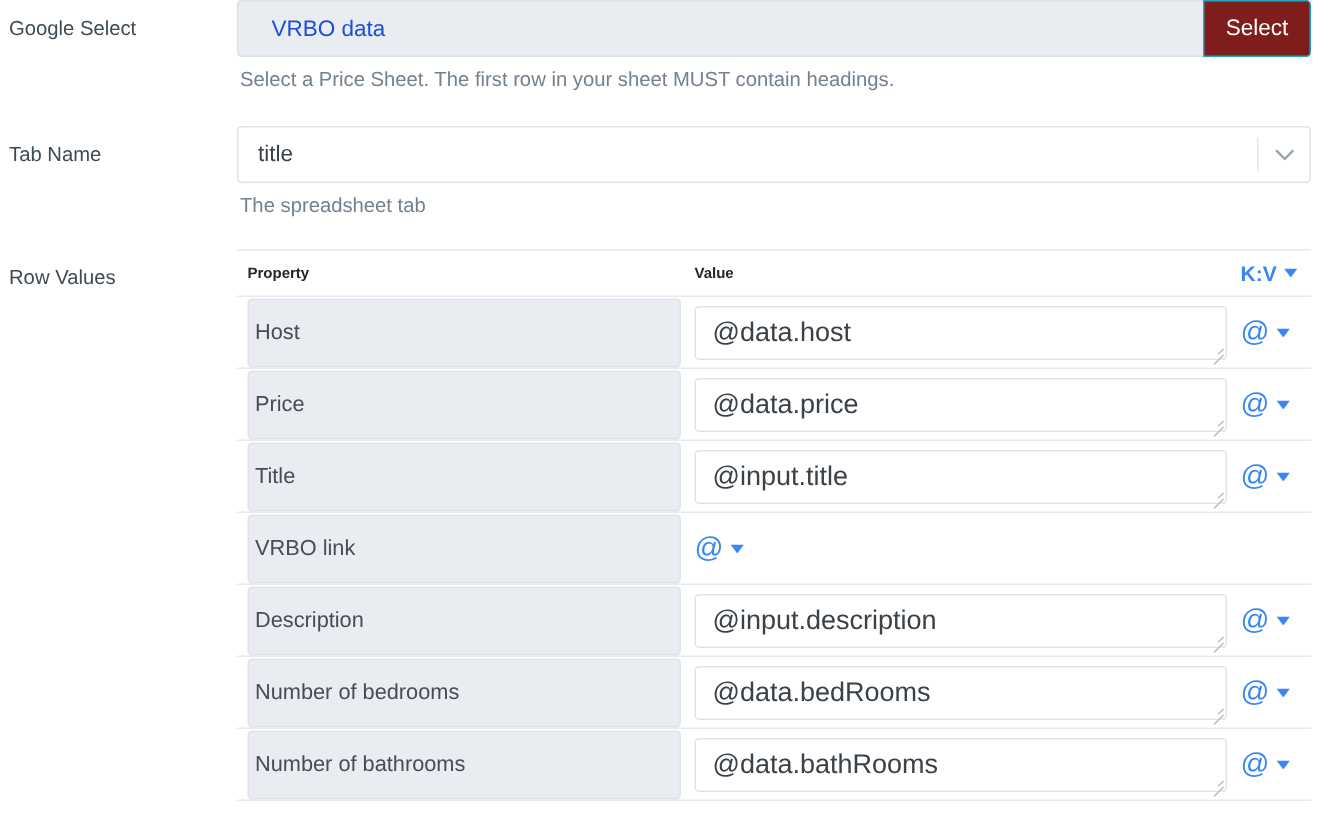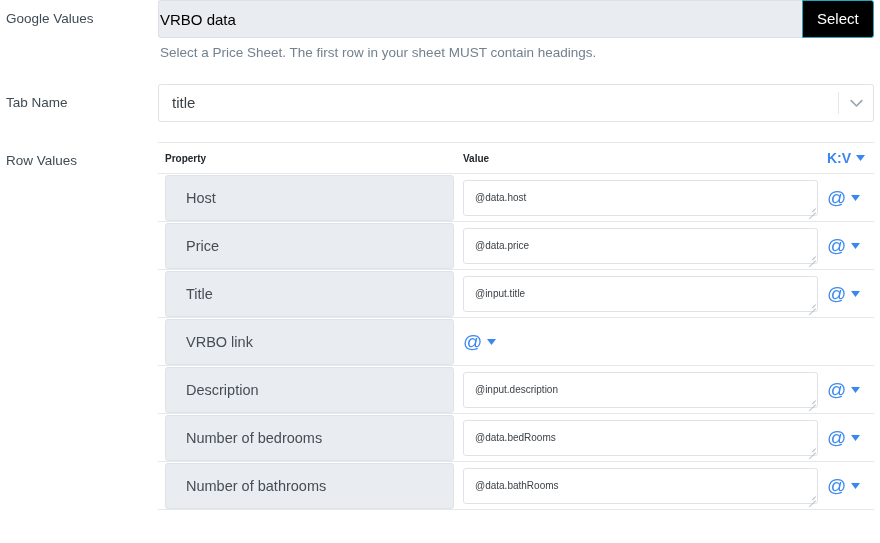--- a/index.html
+++ b/index.html
@@ -59,40 +59,41 @@
   }
   .sheet-input {
     flex: 1 1 auto;
     min-width: 0;
     box-sizing: border-box;
     height: 38px;
     background: #e9edf1;
     border: 1px solid #dbe1e6;
     border-right: none;
     border-radius: 3px 0 0 3px;
-    padding: 0 1px;
+    padding: 0 22px;
     font-family: "Liberation Sans", sans-serif;
     font-size: 15px;
-    color: #000000;
+    color: #1d4ed8;
     line-height: 36px;
     outline: none;
   }
   .sheet-select-btn {
     flex: 0 0 auto;
     box-sizing: border-box;
     height: 38px;
     min-width: 72px;
     padding: 0 14px;
-    background: #000000;
+    background: #7f1d1d;
     border: 1px solid #20a8c0;
     border-radius: 0 3px 3px 0;
     color: #ffffff;
     font-family: "Liberation Sans", sans-serif;
     font-size: 15px;
     line-height: 36px;
+    text-align: center;
     cursor: pointer;
   }
 
   
   .tab-select {
     position: relative;
     box-sizing: border-box;
     height: 38px;
     background: #ffffff;
     border: 1px solid #dfe3e8;
@@ -180,42 +181,42 @@
   }
   .kv-row:last-child { border-bottom: 1px solid #e6e9ec; }
 
   .prop-input {
     box-sizing: border-box;
     width: 100%;
     height: 46px;
     background: #e9edf1;
     border: 1px solid #dfe3e8;
     border-radius: 3px;
-    padding: 0 20px;
+    padding: 0 4px;
     font-family: "Liberation Sans", sans-serif;
     font-size: 14.5px;
     color: #454d55;
     line-height: 34px;
     outline: none;
   }
 
   .val-wrap {
     position: relative;
     width: 100%;
   }
   .val-input {
     box-sizing: border-box;
     width: 100%;
     height: 36px;
     background: #ffffff;
     border: 1px solid #dfe3e8;
     border-radius: 3px;
     padding: 16px 11px;
     font-family: "Liberation Sans", sans-serif;
-    font-size: 10px;
+    font-size: 18px;
     color: #3b4148;
     line-height: 34px;
     outline: none;
     display: block;
   }
   
   .val-grip {
     position: absolute;
     right: 2px;
     bottom: 2px;
@@ -249,21 +250,21 @@
   .caret-blue { display: block; }
   .spacer-b { height: 22px; }
   .spacer-c { height: 20px; }
 </style>
 </head>
 <body>
 
 <div class="page">
 
   <div class="form-row">
-    <div class="row-label">Google Values</div>
+    <div class="row-label">Google Select</div>
     <div class="row-field">
       <div class="sheet-group">
         <input class="sheet-input" type="text" readonly="" value="VRBO data" style="">
         <div class="sheet-select-btn">Select</div>
       </div>
       <div class="help-text">Select a Price Sheet. The first row in your sheet MUST contain headings.</div>
     </div>
   </div>
 
   <div class="spacer-b"></div>
@@ -273,20 +274,21 @@
     <div class="row-field">
       <div class="tab-select">
         <div class="tab-select-value">title</div>
         <div class="tab-select-divider"></div>
         <div class="tab-select-caret">
           <svg width="13" height="9" viewBox="0 0 13 9" fill="none" aria-hidden="true">
             <path d="M1.2 1.6 L6.5 7 L11.8 1.6" stroke="#9aa4ad" stroke-width="1.6" stroke-linecap="round" stroke-linejoin="round"></path>
           </svg>
         </div>
       </div>
+      <div class="help-text">The spreadsheet tab</div>
     </div>
   </div>
 
   <div class="spacer-c"></div>
 
   <div class="form-row">
     <div class="row-label">Row Values</div>
     <div class="row-field">
 
       <div class="kv-head-sep-top"></div>

